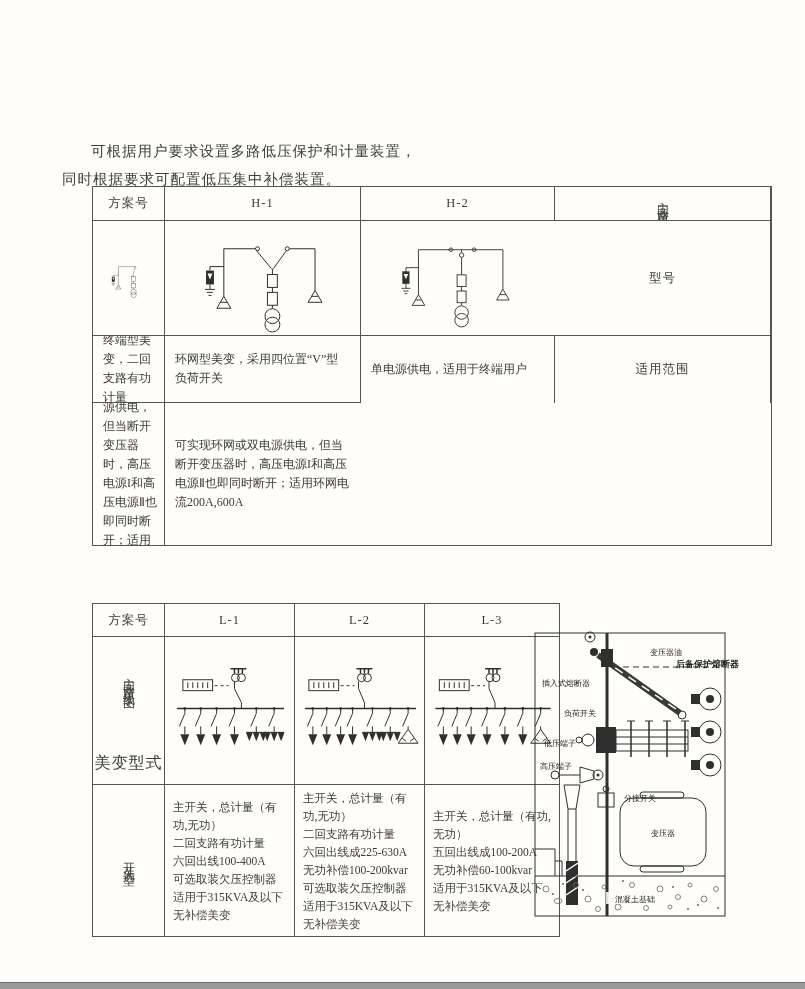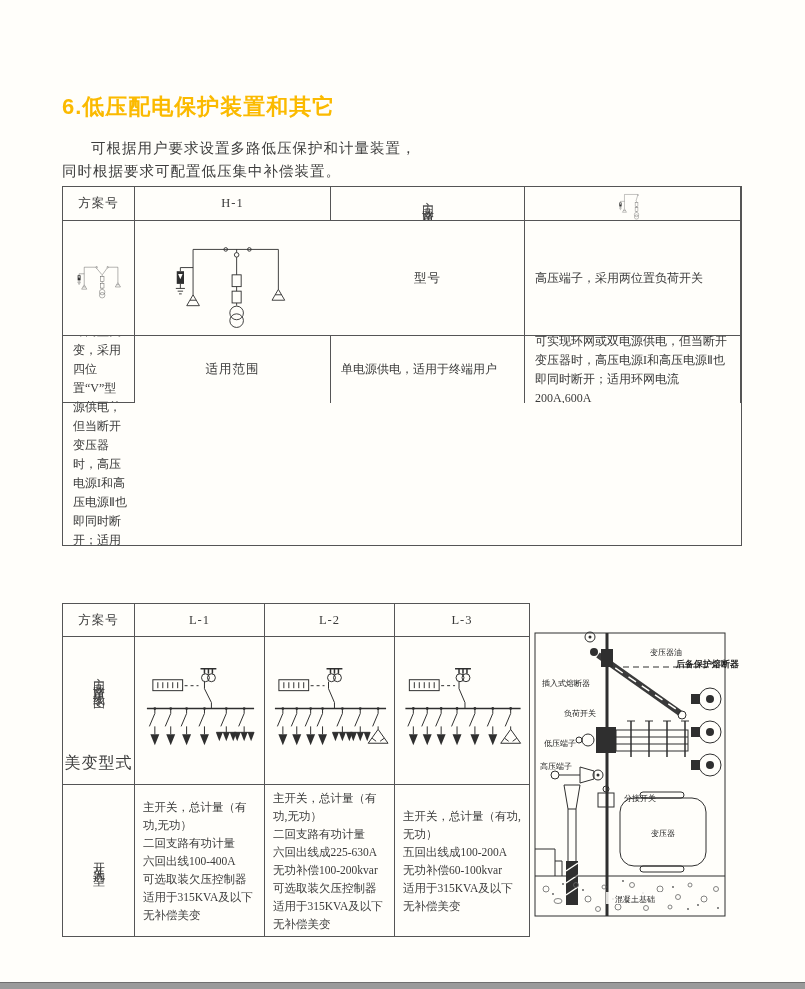--- a/index.html
+++ b/index.html
@@ -1,22 +1,22 @@
 <!DOCTYPE html>
 <html><head>
 <meta charset="utf-8">
 <style>
   html,body{margin:0;padding:0;background:#e8e8e8;}
   .page{position:relative;width:805px;height:989px;background:#fffefa;overflow:hidden;
         font-family:"Liberation Serif",serif;color:#333;}
   .heading{position:absolute;left:62px;top:92px;font-family:"Liberation Sans",sans-serif;
            font-size:22px;font-weight:bold;letter-spacing:1px;}
-  .intro{position:absolute;left:62px;top:137px;width:360px;font-size:14.5px;line-height:23px;
+  .intro{position:absolute;left:62px;top:137px;width:360px;font-size:14.5px;line-height:28px;
          color:#3d3d3d;white-space:pre-line;text-indent:2em;letter-spacing:1px;}
-  .tbl{position:absolute;display:grid;border:1px solid #555;background:#fffefa;}
+  .tbl{position:absolute;display:grid;border:1px solid #555;background:#fffefa;margin-left:30px;}
   .tbl1{left:62px;top:186px;grid-template-columns:72px 196px 194px 216px;
         grid-template-rows:34px 115px 67px 142px;}
   .tbl2{left:62px;top:603px;grid-template-columns:72px 130px 130px 134px;
         grid-template-rows:33px 148px 151px;}
   .cell{border-right:1px solid #555;border-bottom:1px solid #555;display:flex;
         align-items:center;justify-content:center;font-size:12px;overflow:hidden;
         color:#3a3a3a;}
   .cell.nr{border-right:none;} .cell.nb{border-bottom:none;}
   .cell.txt{justify-content:flex-start;text-align:left;padding:6px 10px;line-height:19px;}
   .cell.small{font-size:11.5px;line-height:18px;padding:6px 8px;}
@@ -89,28 +89,28 @@
         <path class="s" d="M5 2.5 V8.5 M10 2.5 V8.5 M15 2.5 V8.5 M20 2.5 V8.5 M25 2.5 V8.5"></path>
       </g>
       <g id="sym-wind">
         <path class="sb" d="M-4 -8 V-3 M0 -8 V-3 M4 -8 V-3 M-8 -8 H8"></path>
         <circle class="s" cx="-3" cy="1" r="4"></circle>
         <circle class="s" cx="3" cy="1" r="4"></circle>
       </g>
     </defs>
   </svg>
 
-  <div class="heading" style="color:#FBBA00">6.低压配电保护装置和其它</div>
   <div class="intro">可根据用户要求设置多路低压保护和计量装置，
 同时根据要求可配置低压集中补偿装置。</div>
 
   <div class="tbl tbl1">
 
     <div class="cell hdr">方案号</div>
     <div class="cell hdr">H-1</div>
+    <div class="cell hdr">H-2</div>
 
     <div class="cell">
         <span class="vtext">主回路单线图</span>
       </div>
     <div class="cell diagram">
       <svg viewBox="0 0 196 115" preserveAspectRatio="xMidYMid meet">
         <path class="s" d="M70 26 H116 M70 26 V76"></path>
         <use href="#sym-tri" x="70" y="76"></use>
         <path class="s" d="M70 50 H56 V54"></path>
         <use href="#sym-arr" x="56" y="54"></use>
@@ -147,25 +147,25 @@
         <use href="#sym-fuse" x="112" y="72"></use>
         <use href="#sym-trafo" x="112" y="96"></use>
         <path class="s" d="M64 46 H50 V50"></path>
         <use href="#sym-arr" x="50" y="50"></use>
         <use href="#sym-tri" x="64" y="76"></use>
         <use href="#sym-tri" x="158" y="70"></use>
       </svg>
     </div>
 
     <div class="cell hdr">型号</div>
-    <div class="cell txt">高压端子，采用两位置负荷开关</div>
+    <div class="cell txt">终端型美变，二回支路有功计量</div>
     <div class="cell txt">环网型美变，采用四位置“V”型负荷开关</div>
 
+    <div class="cell txt nb">单电源供电，适用于终端用户</div>
     <div class="cell hdr nb">适用范围</div>
-    <div class="cell txt nb">单电源供电，适用于终端用户</div>
     <div class="cell txt nb">可实现环网或双电源供电，但当断开变压器时，高压电源I和高压电源Ⅱ也即同时断开；适用环网电流200A,600A</div>
     <div class="cell txt nb nr">可实现环网或双电源供电，但当断开变压器时，高压电源I和高压电源Ⅱ也即同时断开；适用环网电流200A,600A</div>
   </div>
 
   <div class="tbl tbl2">
 
     <div class="cell hdr">方案号</div>
     <div class="cell hdr">L-1</div>
     <div class="cell hdr">L-2</div>
     <div class="cell hdr nr">L-3</div>

